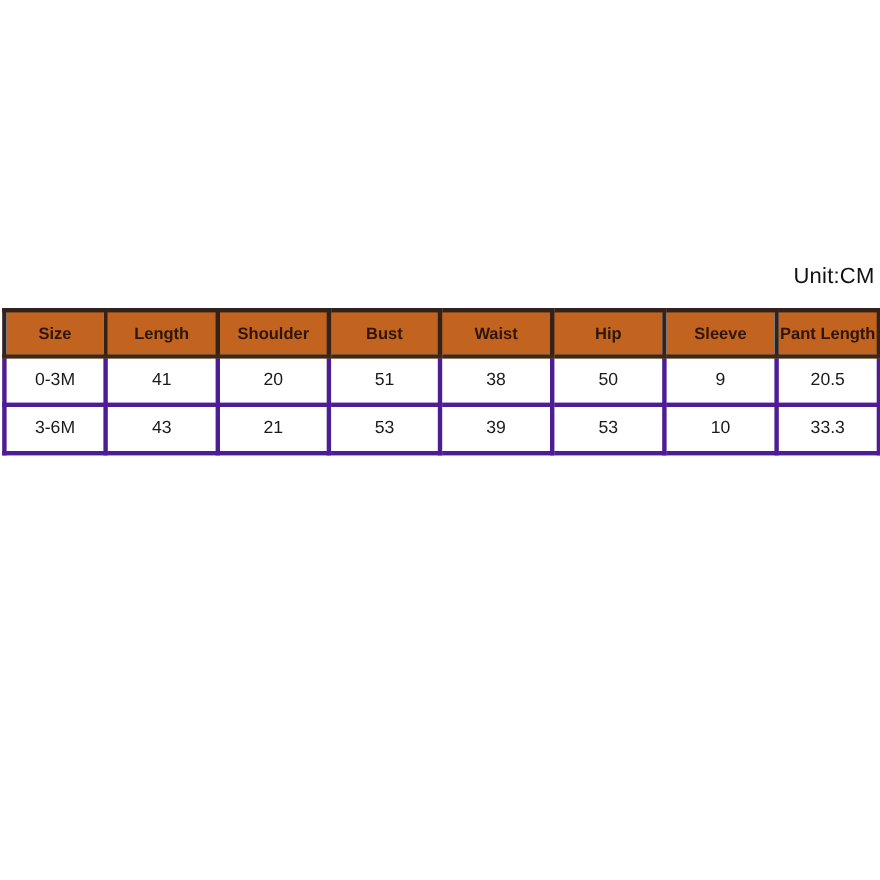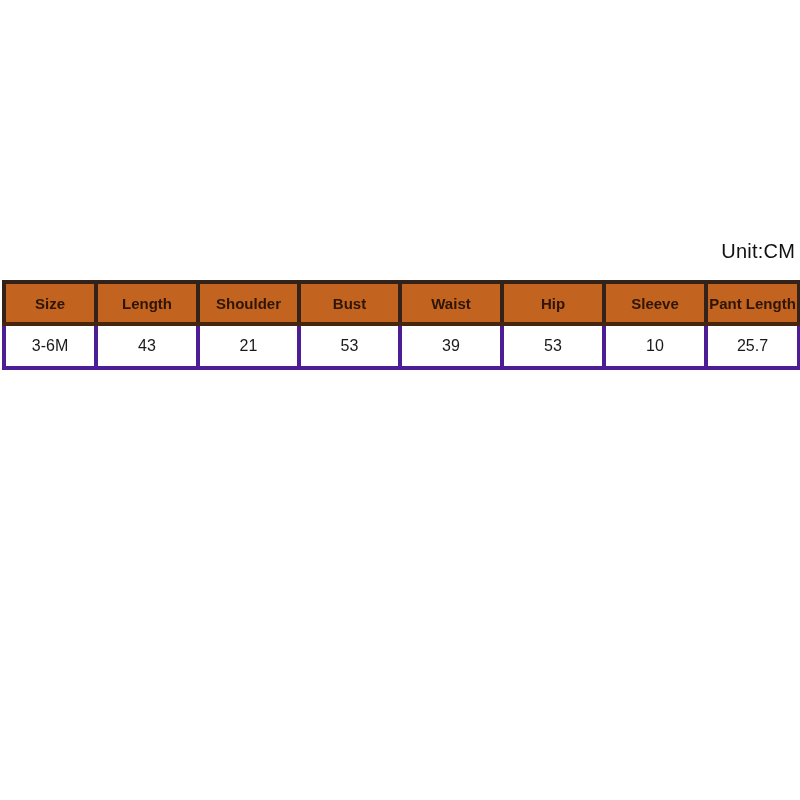--- a/index.html
+++ b/index.html
@@ -88,24 +88,34 @@
           <th>Shoulder</th>
           <th>Bust</th>
           <th>Waist</th>
           <th>Hip</th>
           <th>Sleeve</th>
           <th>Pant Length</th>
         </tr>
     </thead>
     <tbody>
         <tr>
+          <td>0-3M</td>
+          <td>41</td>
+          <td>20</td>
+          <td>51</td>
+          <td>38</td>
+          <td>50</td>
+          <td>9</td>
+          <td>20.5</td>
+        </tr>
+        <tr>
           <td>3-6M</td>
           <td>43</td>
           <td>21</td>
           <td>53</td>
           <td>39</td>
           <td>53</td>
           <td>10</td>
-          <td>25.7</td>
+          <td>33.3</td>
         </tr>
       </tbody>
   </table>
 </div>
 
 </body></html>

